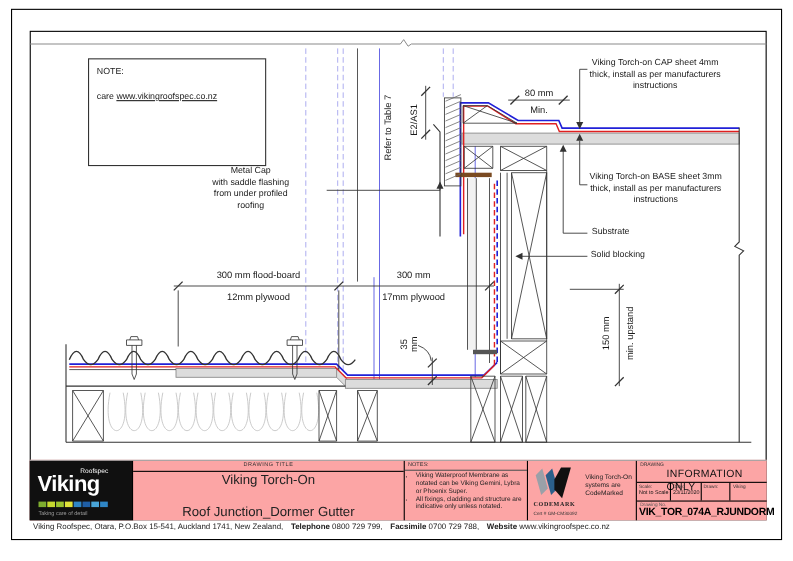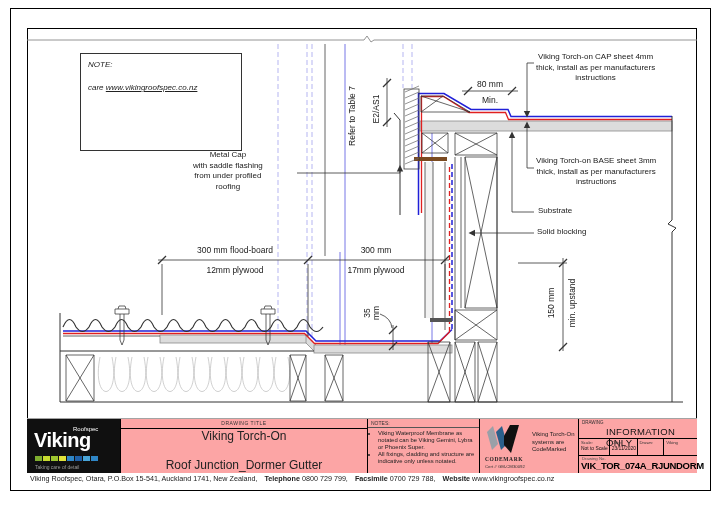--- a/index.html
+++ b/index.html
@@ -18,21 +18,21 @@
   .dash{stroke-dasharray:5 3;}
   .refd{stroke:#a2a2ee;stroke-width:.8;stroke-dasharray:5 3;fill:none;}
   .refs{stroke:#5353e0;stroke-width:.8;fill:none;}
   .dim{stroke:#333;stroke-width:.8;fill:none;}
   .arr{fill:#333;stroke:none;}
   .brk{stroke:#888;stroke-width:.9;fill:none;}
   .lbl{position:absolute;font-size:8px;line-height:10.5px;white-space:pre-line;color:#1a1a1a;text-align:center;}
   .dimtxt{position:absolute;font-size:8.5px;text-align:center;color:#1a1a1a;}
   .rot{transform:rotate(-90deg);}
   .note-box{left:80px;top:53px;width:146px;height:86px;border:1px solid #333;background:#fff;
-            padding:5px 7px;font-size:8px;line-height:11.5px;font-style:italic;}
+            padding:5px 7px;font-size:8px;line-height:11.5px;}
   .note-url{text-decoration:underline;}
   
   .tb{left:27px;top:418px;width:670px;height:54px;border-top:1px solid #a3a3a3;background:#fca5a5;}
   .tb .cell{position:absolute;top:0;height:54px;border-left:1px solid #000;box-sizing:border-box;}
   .logo-cell{left:0;width:93px;background:#101010;border-left:none!important;}
   .logo-series{position:absolute;left:46px;top:7px;font-size:6px;color:#fff;}
   .logo-brand{position:absolute;left:7px;top:10px;font-size:20px;font-weight:bold;color:#fff;letter-spacing:-.5px;}
   .logo-sq{position:absolute;top:37px;left:8px;display:flex;gap:1px;}
   .logo-sq i{display:block;width:7px;height:5px;}
   .logo-tag{position:absolute;left:8px;top:45px;font-size:5px;color:#9a9a9a;}

